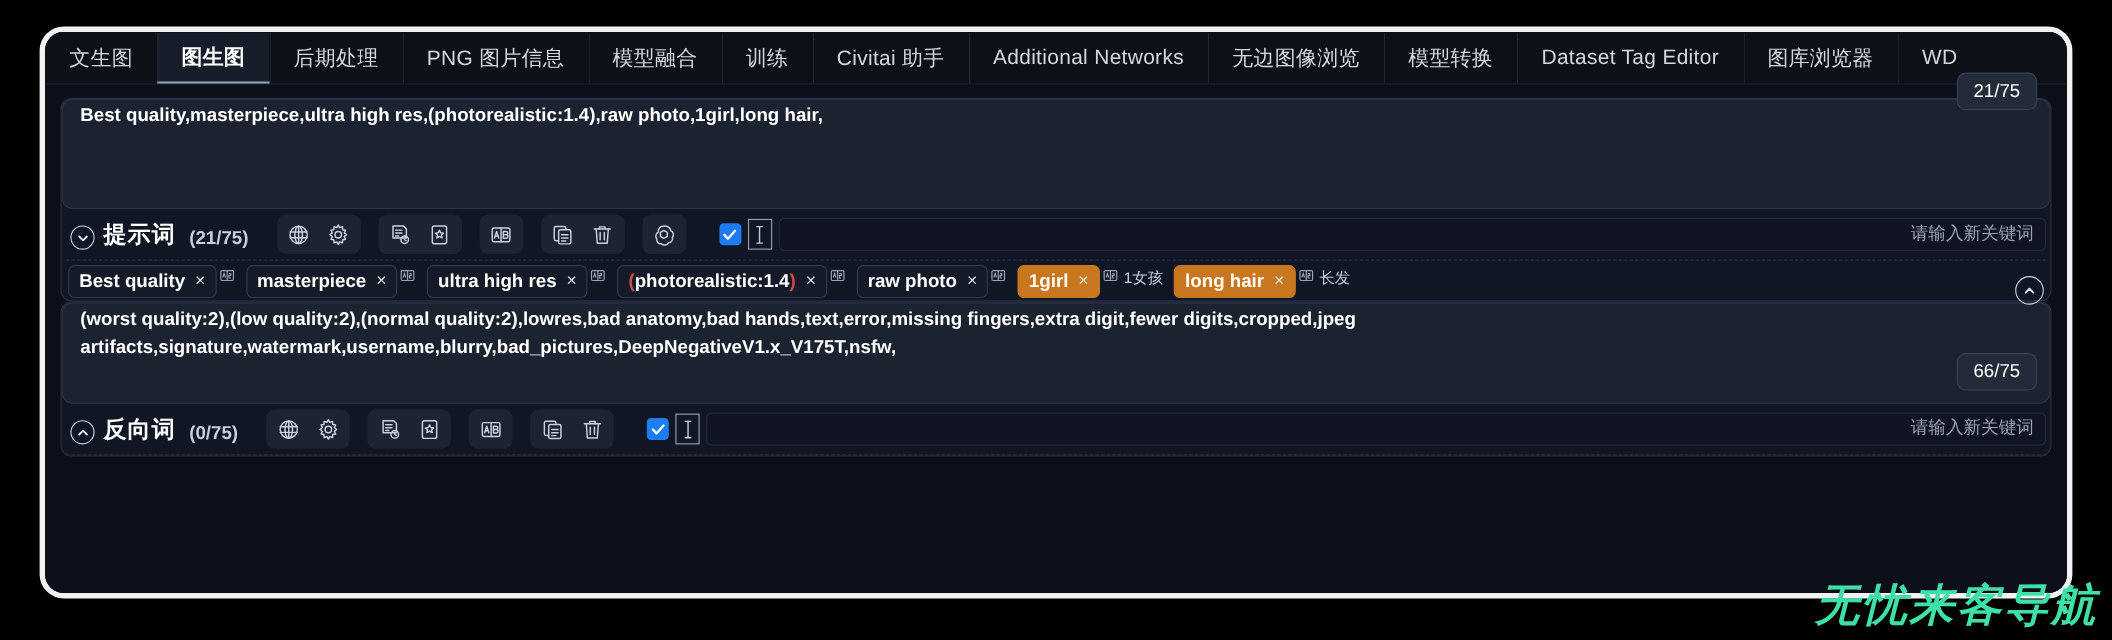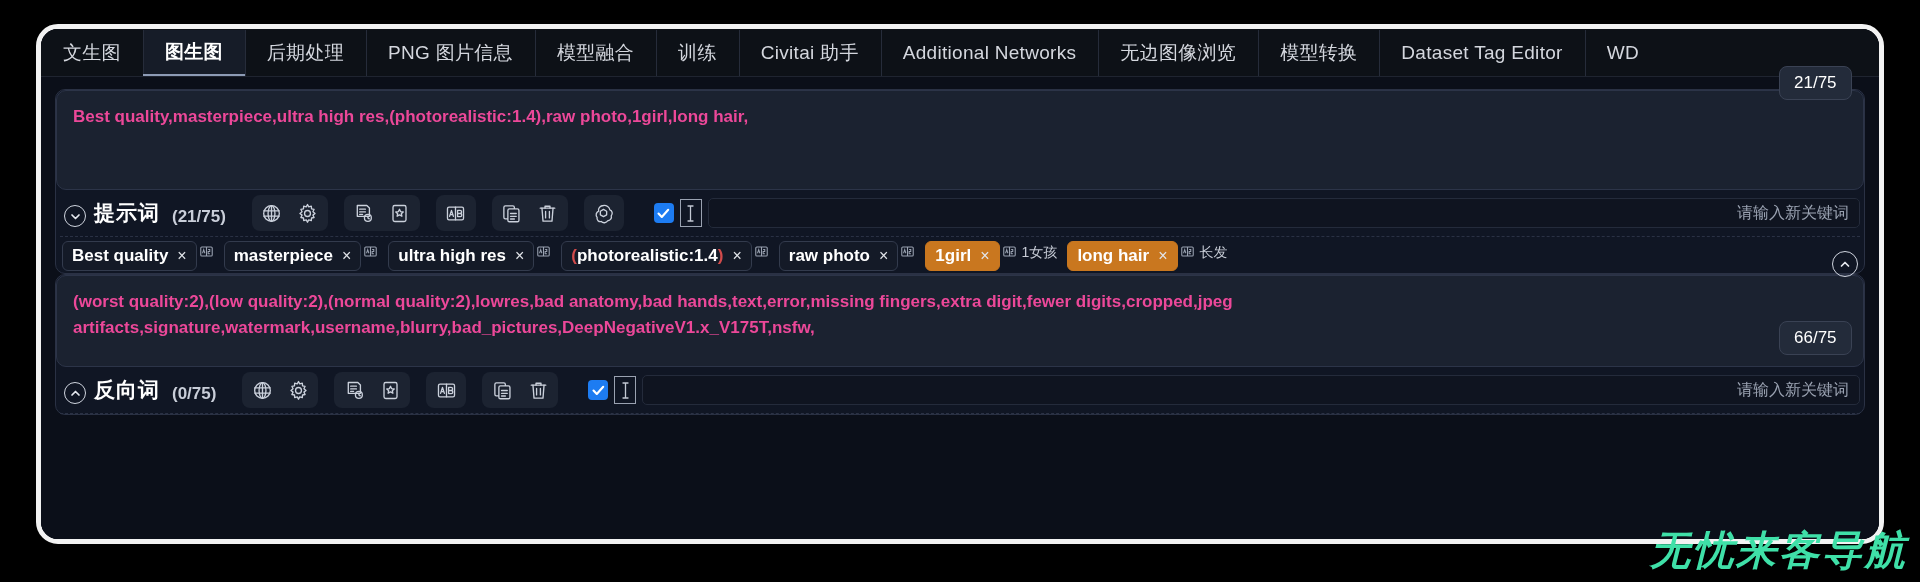--- a/index.html
+++ b/index.html
@@ -69,25 +69,25 @@
     border-radius: 10px;
     background: #101624;
     margin-bottom: 0;
   }
 
   .textarea-box {
     border: 1px solid #2c3purple;
     border: 1px solid #2c3448;
     border-radius: 10px;
     background: #1b2230;
-    color: #ec4899;
+    color: #ffffff;
     font-size: 17px;
     line-height: 26px;
     font-weight: bold;
-    padding: 13px 16px;
+    padding: 1px 16px;
     width: 100%;
     overflow: hidden;
   }
   #pos-textarea { height: 100px; }
   #neg-textarea { height: 92px; }
 
   
   .toolbar-row {
     display: flex;
     align-items: center;
@@ -276,20 +276,21 @@
         <button class="tab active sep">图生图</button>
         <button class="tab sep">后期处理</button>
         <button class="tab sep">PNG 图片信息</button>
         <button class="tab sep">模型融合</button>
         <button class="tab sep">训练</button>
         <button class="tab sep">Civitai 助手</button>
         <button class="tab sep">Additional Networks</button>
         <button class="tab sep">无边图像浏览</button>
         <button class="tab sep">模型转换</button>
         <button class="tab sep">Dataset Tag Editor</button>
+        <button class="tab sep">图库浏览器</button>
         <button class="tab sep">WD</button>
       </div>
 
     <div id="body-area">
 
       <div class="prompt-block">
 
         <div class="textarea-box" id="pos-textarea">Best quality,masterpiece,ultra high res,(photorealistic:1.4),raw photo,1girl,long hair,</div>
 
         <div class="toolbar-row">

